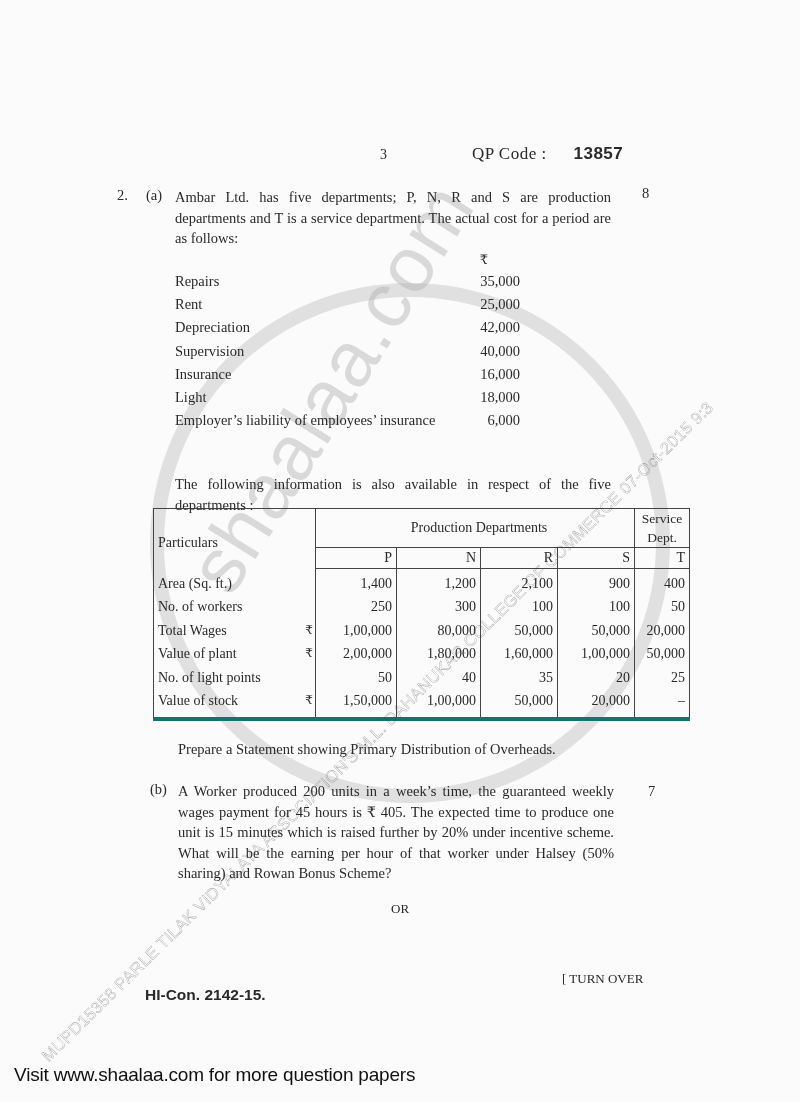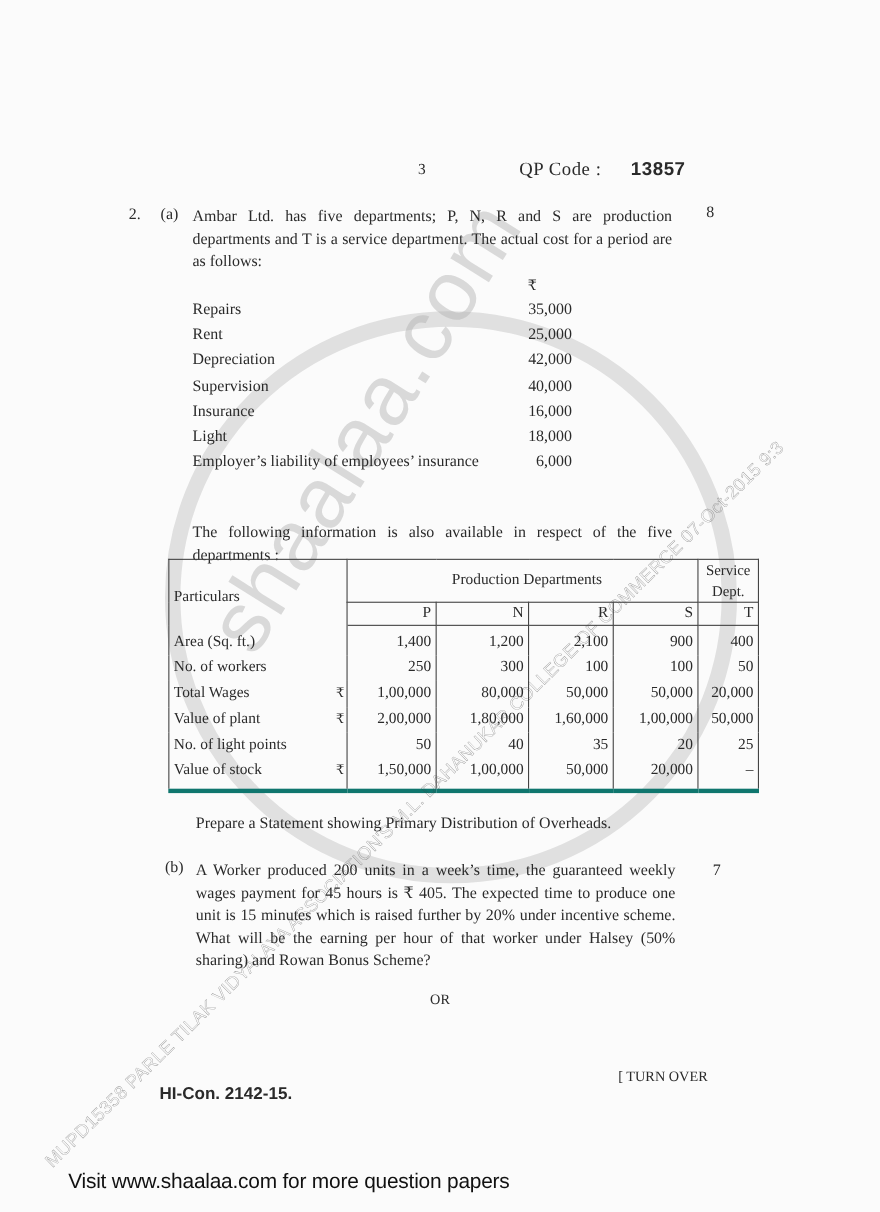--- a/index.html
+++ b/index.html
@@ -47,21 +47,21 @@
 
   #prepare { left:178px; top:741px; font-size:14.5px; }
 
   #q2b-label { left:150px; top:781px; font-size:14.5px; }
   #q2b-text { left:178px; top:781px; width:436px; }
   #marks-b { left:648px; top:783px; font-size:14.5px; }
 
   #or { left:359px; top:901px; font-size:13px;margin-left:32px; }
   #turn-over { left:562px; top:944px; font-size:13px;margin-top:27px; }
   #hicon { left:145px; top:986px; font-size:15.5px; font-weight:bold; }
-  #footer { left:14px; top:1064px; font-size:19px; color:#111; letter-spacing:-0.2px;margin-left:48px; }
+  #footer { left:14px; top:1064px; font-size:19px; color:#111; letter-spacing:-0.2px; }
 
   
   #wm-circle {
     left:150px; top:283px; width:520px; height:520px; border-radius:50%;
     border:14px solid rgba(190,190,190,0.45); box-sizing:border-box; pointer-events:none;
   }
   #wm-shaalaa {
     left:170px; top:560px; font-family:"Liberation Sans", sans-serif; font-size:78px;
     color:rgba(175,175,175,0.45); transform:rotate(-58deg); transform-origin:left top;
     white-space:nowrap; pointer-events:none; letter-spacing:2px;

